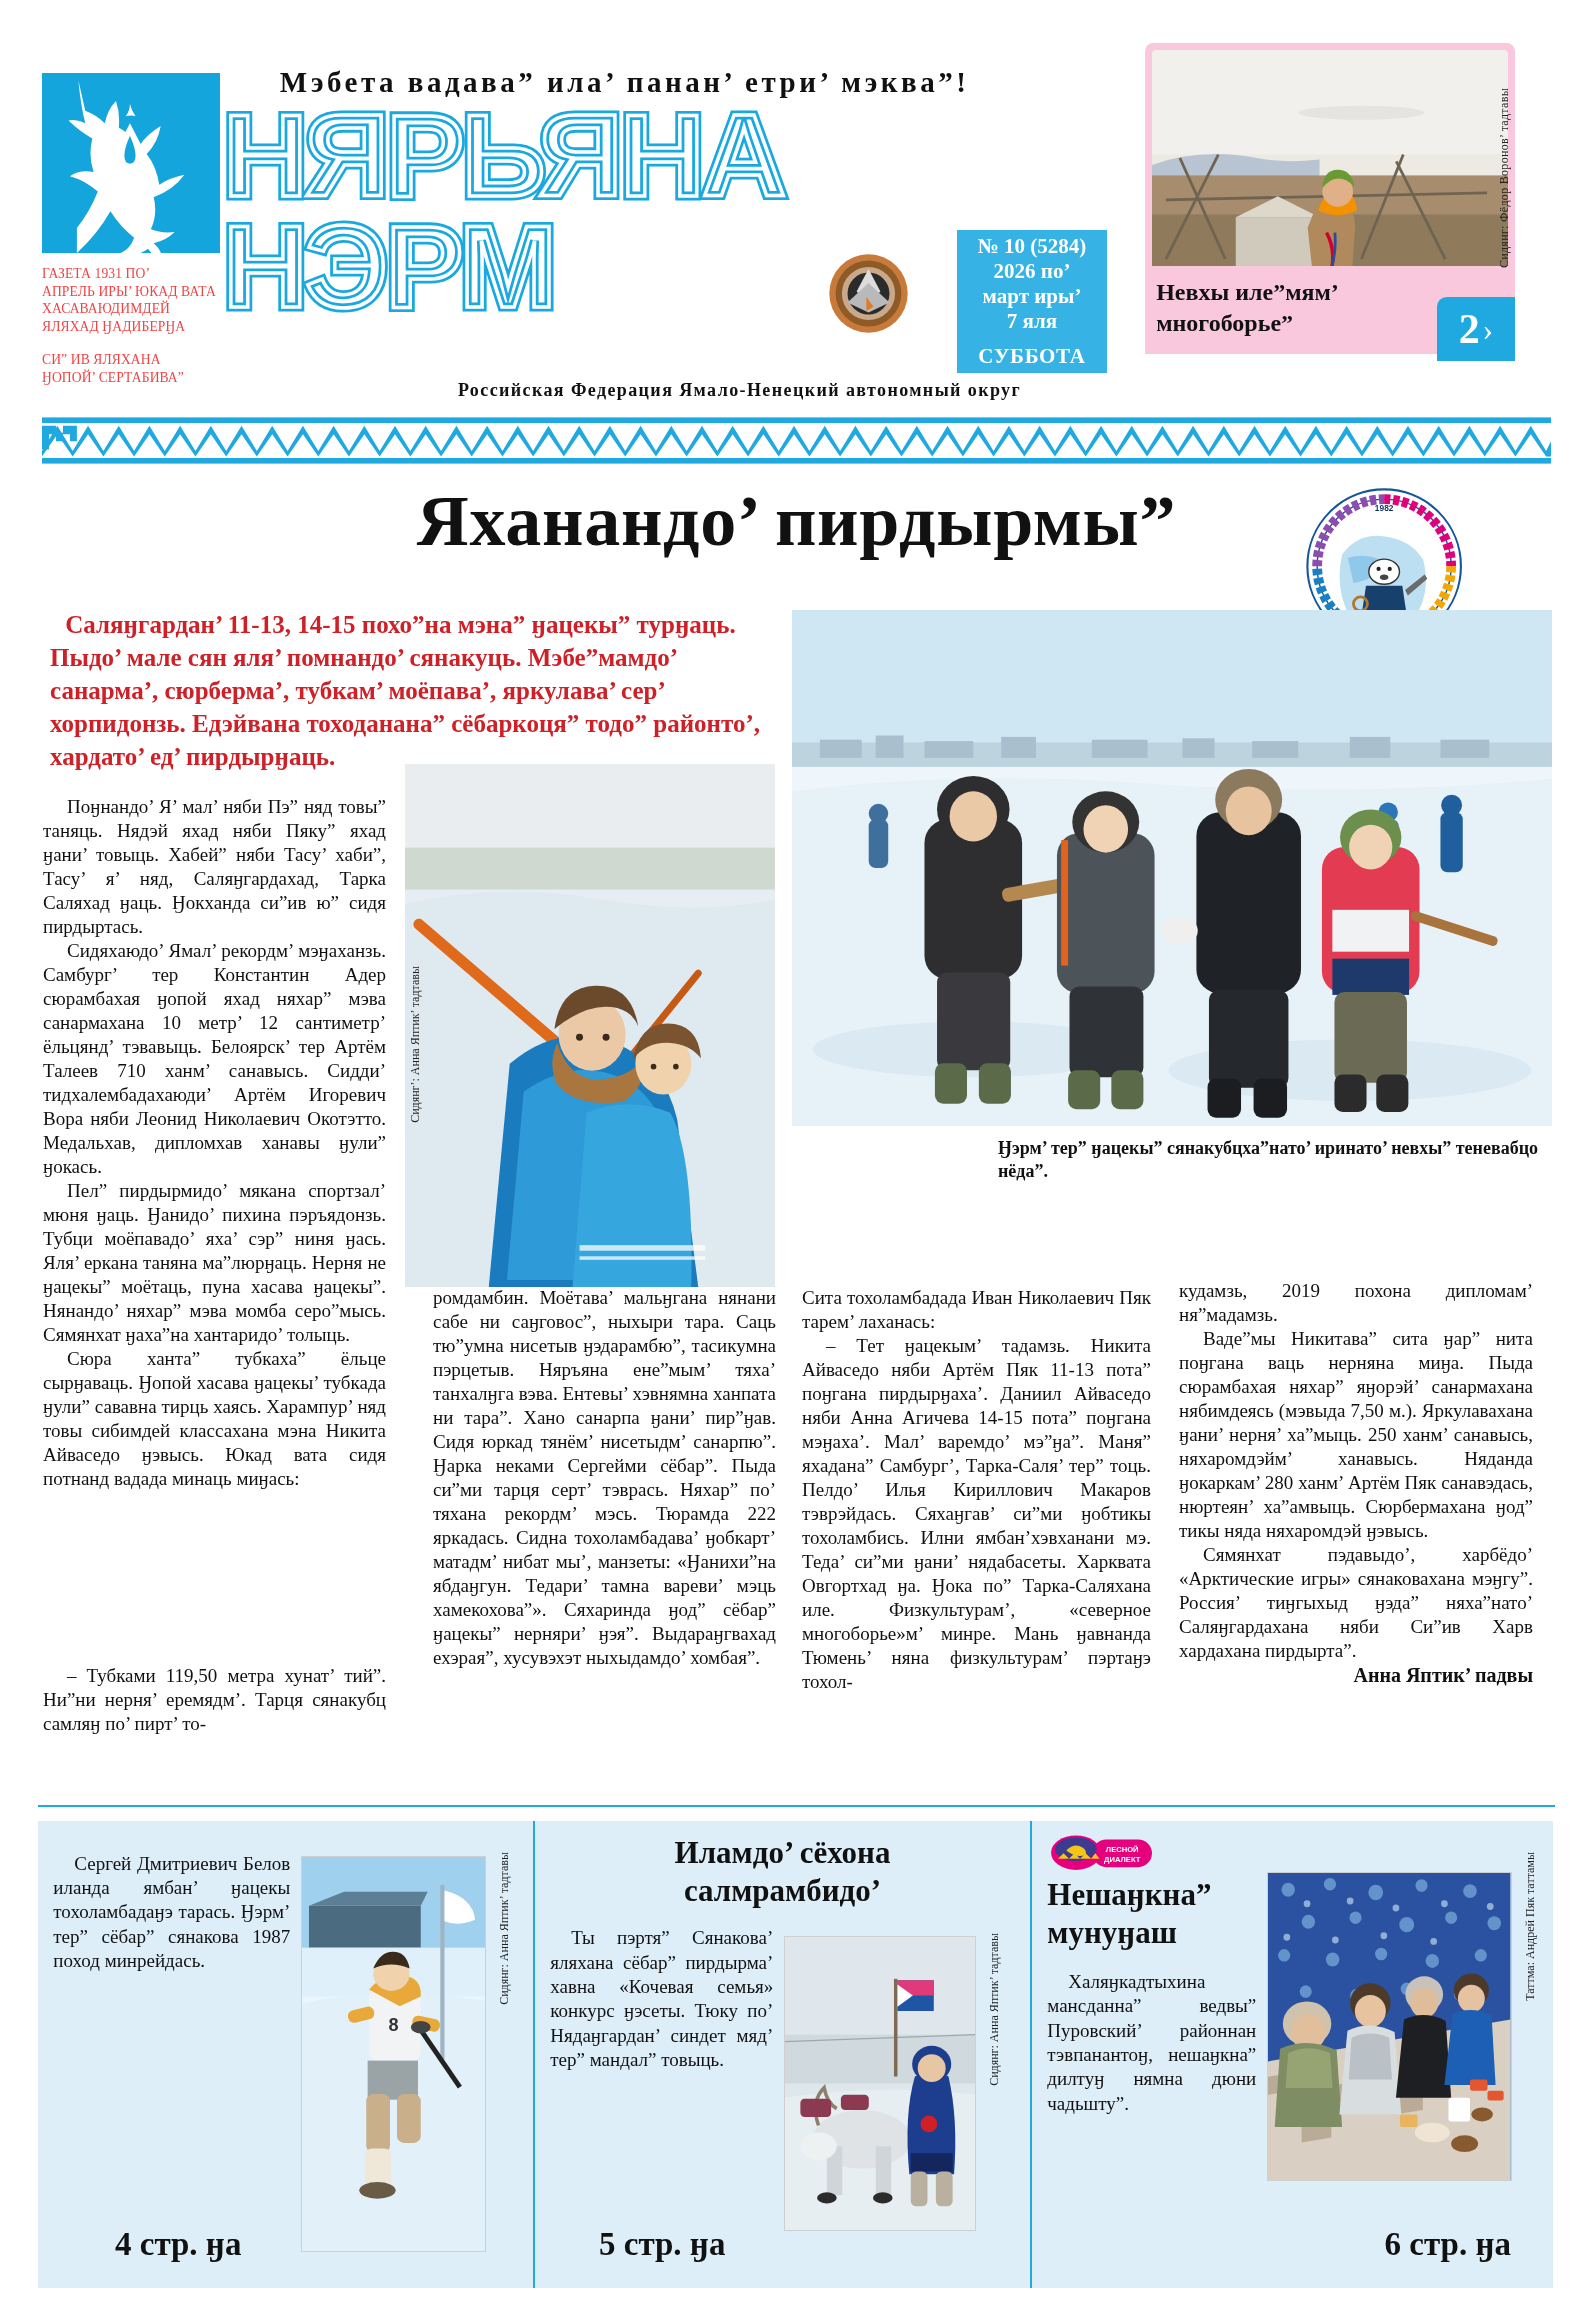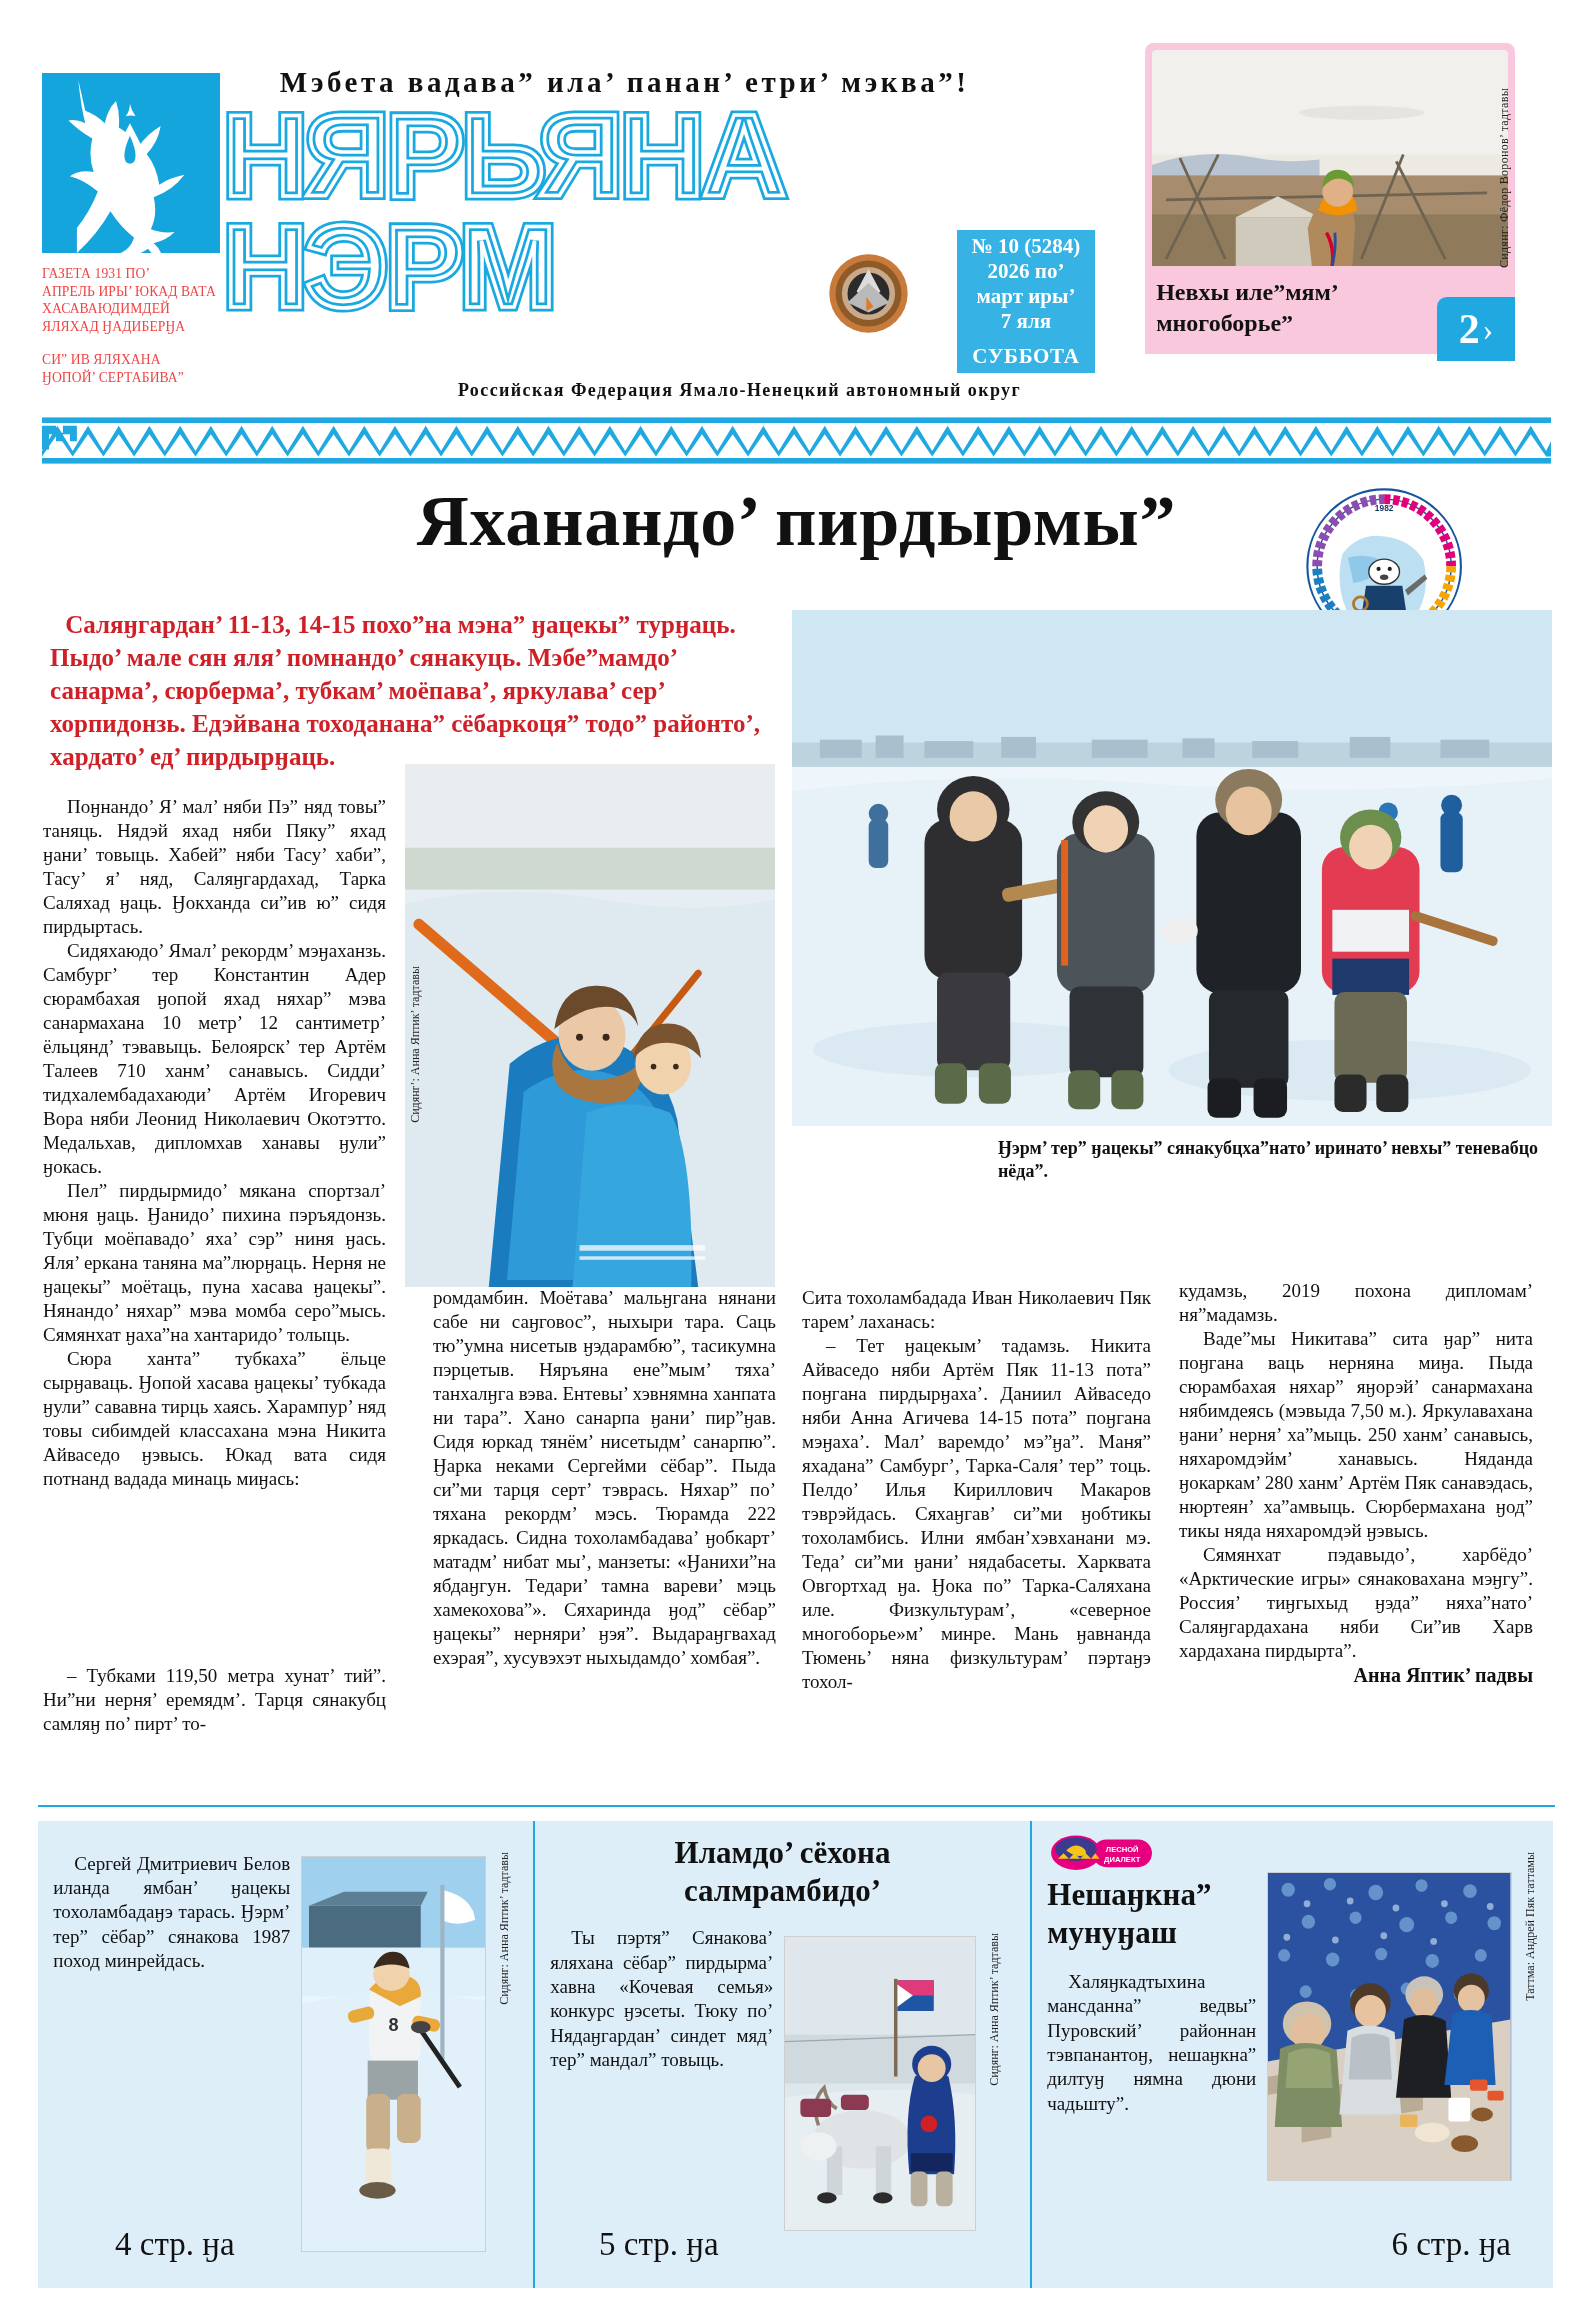--- a/index.html
+++ b/index.html
@@ -15,21 +15,21 @@
 
   .slogan{position:absolute;left:272px;top:66px;width:705px;text-align:center;font-size:29px;font-weight:700;letter-spacing:3.5px;font-family:"Liberation Serif",serif;}
 
   .title-wrap{position:absolute;left:223px;top:98px;width:823px;}
   .nn-svgwrap{width:823px;}
   .nn-svgwrap svg{display:block;width:100%;}
 
   .medal{position:absolute;left:823px;top:248px;width:91px;height:91px;}
   .medal svg{width:100%;height:100%;}
 
-  .issue{position:absolute;left:957px;top:230px;width:138px;height:143px;background:#36b3e4;color:#fff;text-align:center;font-weight:700;font-size:21px;line-height:25px;padding-top:4.2px;box-sizing:border-box;}
+  .issue{position:absolute;left:957px;top:230px;width:150px;height:143px;background:#36b3e4;color:#fff;text-align:center;font-weight:700;font-size:21px;line-height:25px;padding-top:4.2px;box-sizing:border-box;}
   .issue .sb{margin-top:9.8px;font-size:21px;letter-spacing:0.7px;}
 
   .federation{position:absolute;left:349px;top:380px;width:781px;text-align:center;font-size:18px;font-weight:700;letter-spacing:1.4px;}
 
   
   .topcard{position:absolute;left:1145px;top:43px;width:370px;background:#f9c8dd;border-radius:8.4px 8.4px 0 0;padding:7px 7px 0 7px;box-sizing:border-box;}
   .topcard .ph{width:100%;height:216px;border-radius:4.2px 4.2px 0 0;overflow:hidden;position:relative;}
   .topcard .cap{font-size:24px;font-weight:700;line-height:31px;padding:11px 4.2px 15.3px 4.2px;}
   .credit-v{position:absolute;right:2.8px;top:45px;writing-mode:vertical-rl;transform:rotate(180deg);font-size:12px;color:#222;letter-spacing:0.3px;}
   .pagebadge{position:absolute;right:0px;bottom:-7px;width:78px;height:64px;background:#1fa9e0;border-radius:9.8px 0 0 0;color:#fff;display:flex;align-items:center;justify-content:center;font-size:42px;font-weight:700;font-family:"Liberation Serif",serif;}
@@ -68,21 +68,21 @@
 
   
   .rule{position:absolute;left:38px;top:1805px;width:1517px;height:2.1px;background:#1fa9e0;}
   .teasers{position:absolute;left:38px;top:1821px;width:1517px;height:467px;display:flex;gap:0;}
   .teaser{background:#ddeef9;position:relative;box-sizing:border-box;}
   .t1{width:495px;padding:12.6px 15.3px;}
   .t2{width:497px;padding:12.6px 15.3px;border-left:2.1px solid #1fa9e0;}
   .t3{width:523px;padding:12.6px 15.3px;border-left:2.1px solid #1fa9e0;}
   .teaser h3{margin:0;text-align:center;font-size:31px;line-height:38px;font-weight:700;font-family:"Liberation Serif",serif;}
   .teaser p{font-size:19px;line-height:24.4px;text-align:justify;text-indent:21px;margin:18px 0 0 0;}
-  .teaser .pg{position:absolute;bottom:25px;font-size:33px;font-weight:400;}
+  .teaser .pg{position:absolute;bottom:25px;font-size:33px;font-weight:700;}
   .flexrow{display:flex;gap:11px;}
   .tl{flex:0 0 auto;}
   .tph{overflow:hidden;position:relative;border:0.7px solid #cfcfcf;}
   .vcredit{writing-mode:vertical-rl;transform:rotate(180deg);font-size:12px;color:#222;align-self:flex-start;margin-top:18px;}
   .badge-ld{width:105px;height:38px;position:relative;margin:0 auto 2.8px 1.4px;}
 </style>
 </head>
 <body>
 
 <div class="masthead">

